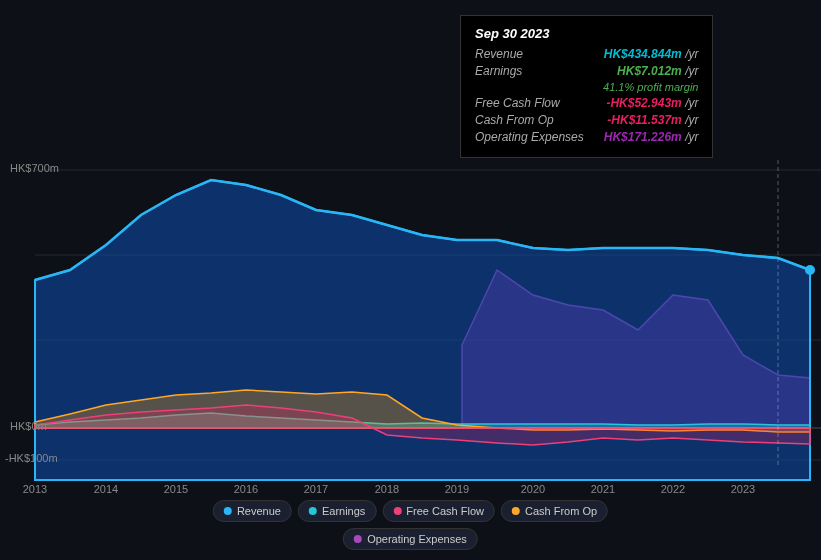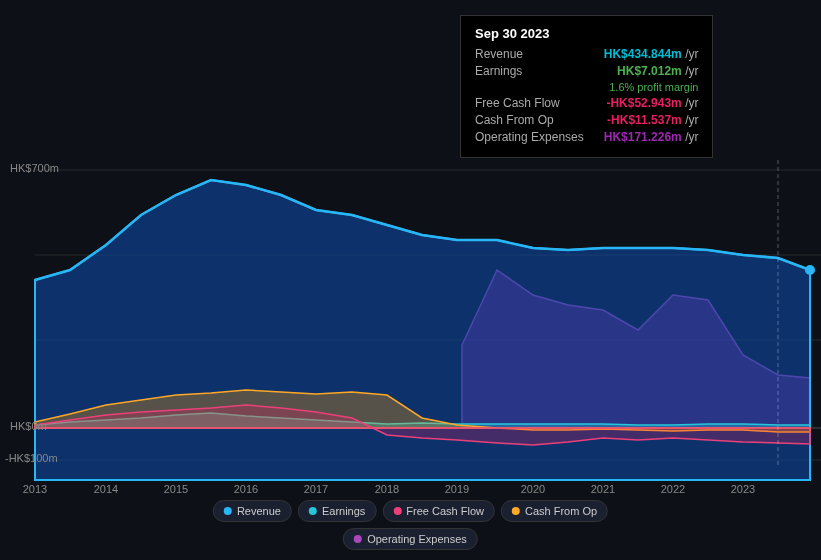--- a/index.html
+++ b/index.html
@@ -16,20 +16,21 @@
     
     .tooltip {
       position: absolute;
       top: 15px;
       left: 460px;
       background: #000;
       border: 1px solid #333;
       padding: 10px 14px;
       min-width: 240px;
       z-index: 10;
+      font-style: italic;
     }
     .tooltip-date {
       font-size: 13px;
       color: #fff;
       font-weight: bold;
       margin-bottom: 6px;
     }
     .tooltip-row {
       display: flex;
       justify-content: space-between;
@@ -93,21 +94,21 @@
     <span class="tooltip-value color-cyan">HK$434.844m <span style="color:#aaa;font-weight:normal">/yr</span></span>
   </div>
 
   <div class="tooltip-row">
     <span class="tooltip-label">Earnings</span>
     <span class="tooltip-value color-green">HK$7.012m <span style="color:#aaa;font-weight:normal">/yr</span></span>
   </div>
 
   <div class="tooltip-row">
     <span class="tooltip-label"></span>
-    <span class="profit-margin">1.6% profit margin</span>
+    <span class="profit-margin">41.1% profit margin</span>
   </div>
 
   <div class="tooltip-row">
     <span class="tooltip-label">Free Cash Flow</span>
     <span class="tooltip-value color-pink">-HK$52.943m <span style="color:#aaa;font-weight:normal">/yr</span></span>
   </div>
 
   <div class="tooltip-row">
     <span class="tooltip-label">Cash From Op</span>
     <span class="tooltip-value color-pink">-HK$11.537m <span style="color:#aaa;font-weight:normal">/yr</span></span>

